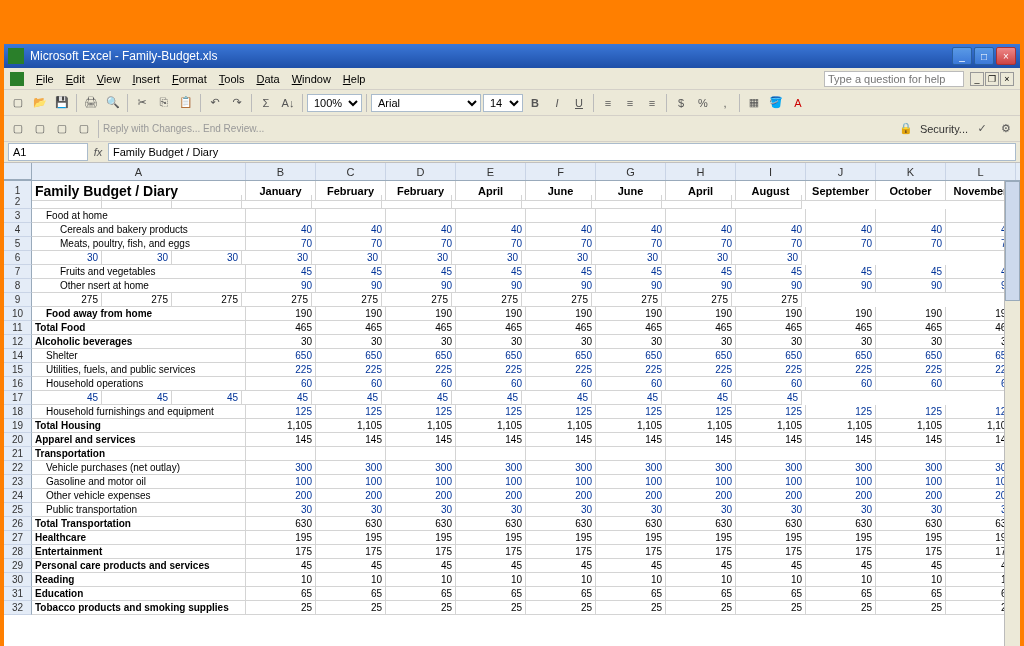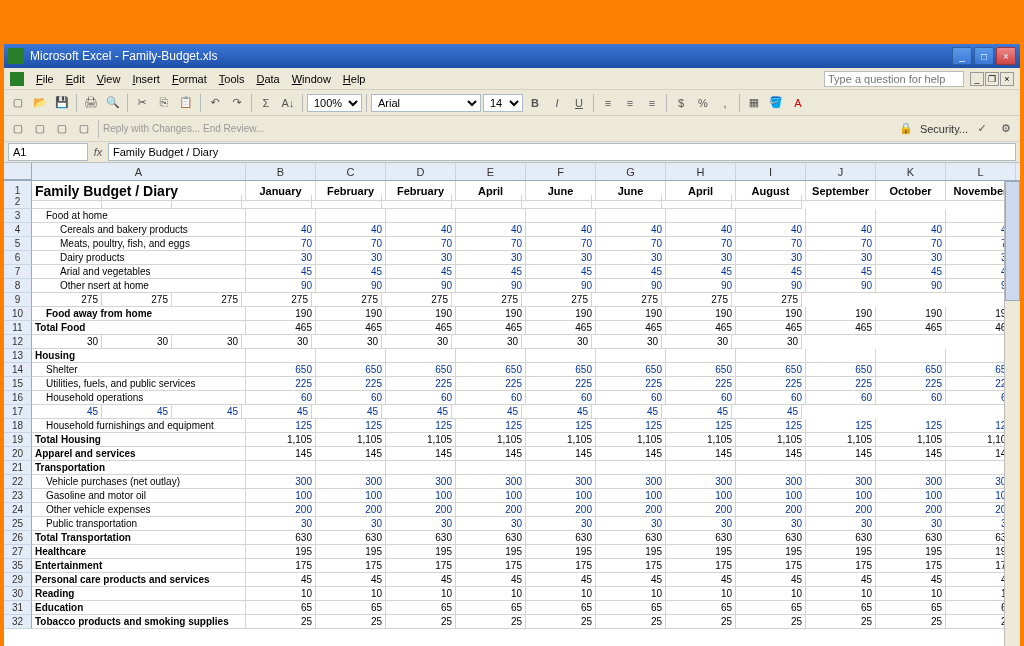--- a/index.html
+++ b/index.html
@@ -254,36 +254,35 @@
           <div class="cell colN">70</div>
           <div class="cell colN">70</div>
           <div class="cell colN">70</div>
           <div class="cell colN">70</div>
           <div class="cell colN">70</div>
           <div class="cell colN">70</div>
           <div class="cell colN">70</div>
         </div>
         <div class="gridrow">
           <div class="rowhead">6</div>
-          <div class="cell colA indent2">Dairy products</div>
           <div class="cell colN">30</div>
           <div class="cell colN">30</div>
           <div class="cell colN">30</div>
           <div class="cell colN">30</div>
           <div class="cell colN">30</div>
           <div class="cell colN">30</div>
           <div class="cell colN">30</div>
           <div class="cell colN">30</div>
           <div class="cell colN">30</div>
           <div class="cell colN">30</div>
           <div class="cell colN">30</div>
         </div>
         <div class="gridrow">
           <div class="rowhead">7</div>
-          <div class="cell colA indent2">Arial and vegetables</div>
+          <div class="cell colA indent2">Fruits and vegetables</div>
           <div class="cell colN">45</div>
           <div class="cell colN">45</div>
           <div class="cell colN">45</div>
           <div class="cell colN">45</div>
           <div class="cell colN">45</div>
           <div class="cell colN">45</div>
           <div class="cell colN">45</div>
           <div class="cell colN">45</div>
           <div class="cell colN">45</div>
           <div class="cell colN">45</div>
@@ -343,46 +342,32 @@
           <div class="cell colN" style="color: rgb(0, 0, 0);">465</div>
           <div class="cell colN" style="color: rgb(0, 0, 0);">465</div>
           <div class="cell colN" style="color: rgb(0, 0, 0);">465</div>
           <div class="cell colN" style="color: rgb(0, 0, 0);">465</div>
           <div class="cell colN" style="color: rgb(0, 0, 0);">465</div>
           <div class="cell colN" style="color: rgb(0, 0, 0);">465</div>
           <div class="cell colN" style="color: rgb(0, 0, 0);">465</div>
         </div>
         <div class="gridrow">
           <div class="rowhead">12</div>
-          <div class="cell colN" style="color: rgb(0, 0, 0);">30</div>
-          <div class="cell colN" style="color: rgb(0, 0, 0);">30</div>
-          <div class="cell colN" style="color: rgb(0, 0, 0);">30</div>
-          <div class="cell colN" style="color: rgb(0, 0, 0);">30</div>
-          <div class="cell colN" style="color: rgb(0, 0, 0);">30</div>
-          <div class="cell colN" style="color: rgb(0, 0, 0);">30</div>
-          <div class="cell colN" style="color: rgb(0, 0, 0);">30</div>
-          <div class="cell colN" style="color: rgb(0, 0, 0);">30</div>
-          <div class="cell colN" style="color: rgb(0, 0, 0);">30</div>
-          <div class="cell colN" style="color: rgb(0, 0, 0);">30</div>
-          <div class="cell colN" style="color: rgb(0, 0, 0);">30</div>
-        </div>
-        <div class="gridrow">
-          <div class="rowhead">13</div>
-          <div class="cell colA bold">Housing</div>
-          <div class="cell colN"></div>
-          <div class="cell colN"></div>
-          <div class="cell colN"></div>
-          <div class="cell colN"></div>
-          <div class="cell colN"></div>
-          <div class="cell colN"></div>
-          <div class="cell colN"></div>
-          <div class="cell colN"></div>
-          <div class="cell colN"></div>
-          <div class="cell colN"></div>
-          <div class="cell colN"></div>
+          <div class="cell colA bold">Alcoholic beverages</div>
+          <div class="cell colN" style="color: rgb(0, 0, 0);">30</div>
+          <div class="cell colN" style="color: rgb(0, 0, 0);">30</div>
+          <div class="cell colN" style="color: rgb(0, 0, 0);">30</div>
+          <div class="cell colN" style="color: rgb(0, 0, 0);">30</div>
+          <div class="cell colN" style="color: rgb(0, 0, 0);">30</div>
+          <div class="cell colN" style="color: rgb(0, 0, 0);">30</div>
+          <div class="cell colN" style="color: rgb(0, 0, 0);">30</div>
+          <div class="cell colN" style="color: rgb(0, 0, 0);">30</div>
+          <div class="cell colN" style="color: rgb(0, 0, 0);">30</div>
+          <div class="cell colN" style="color: rgb(0, 0, 0);">30</div>
+          <div class="cell colN" style="color: rgb(0, 0, 0);">30</div>
         </div>
         <div class="gridrow">
           <div class="rowhead">14</div>
           <div class="cell colA indent1">Shelter</div>
           <div class="cell colN">650</div>
           <div class="cell colN">650</div>
           <div class="cell colN">650</div>
           <div class="cell colN">650</div>
           <div class="cell colN">650</div>
           <div class="cell colN">650</div>
@@ -580,21 +565,21 @@
           <div class="cell colN" style="color: rgb(0, 0, 0);">195</div>
           <div class="cell colN" style="color: rgb(0, 0, 0);">195</div>
           <div class="cell colN" style="color: rgb(0, 0, 0);">195</div>
           <div class="cell colN" style="color: rgb(0, 0, 0);">195</div>
           <div class="cell colN" style="color: rgb(0, 0, 0);">195</div>
           <div class="cell colN" style="color: rgb(0, 0, 0);">195</div>
           <div class="cell colN" style="color: rgb(0, 0, 0);">195</div>
           <div class="cell colN" style="color: rgb(0, 0, 0);">195</div>
         </div>
         <div class="gridrow">
-          <div class="rowhead">35</div>
+          <div class="rowhead">28</div>
           <div class="cell colA bold">Entertainment</div>
           <div class="cell colN" style="color: rgb(0, 0, 0);">175</div>
           <div class="cell colN" style="color: rgb(0, 0, 0);">175</div>
           <div class="cell colN" style="color: rgb(0, 0, 0);">175</div>
           <div class="cell colN" style="color: rgb(0, 0, 0);">175</div>
           <div class="cell colN" style="color: rgb(0, 0, 0);">175</div>
           <div class="cell colN" style="color: rgb(0, 0, 0);">175</div>
           <div class="cell colN" style="color: rgb(0, 0, 0);">175</div>
           <div class="cell colN" style="color: rgb(0, 0, 0);">175</div>
           <div class="cell colN" style="color: rgb(0, 0, 0);">175</div>

